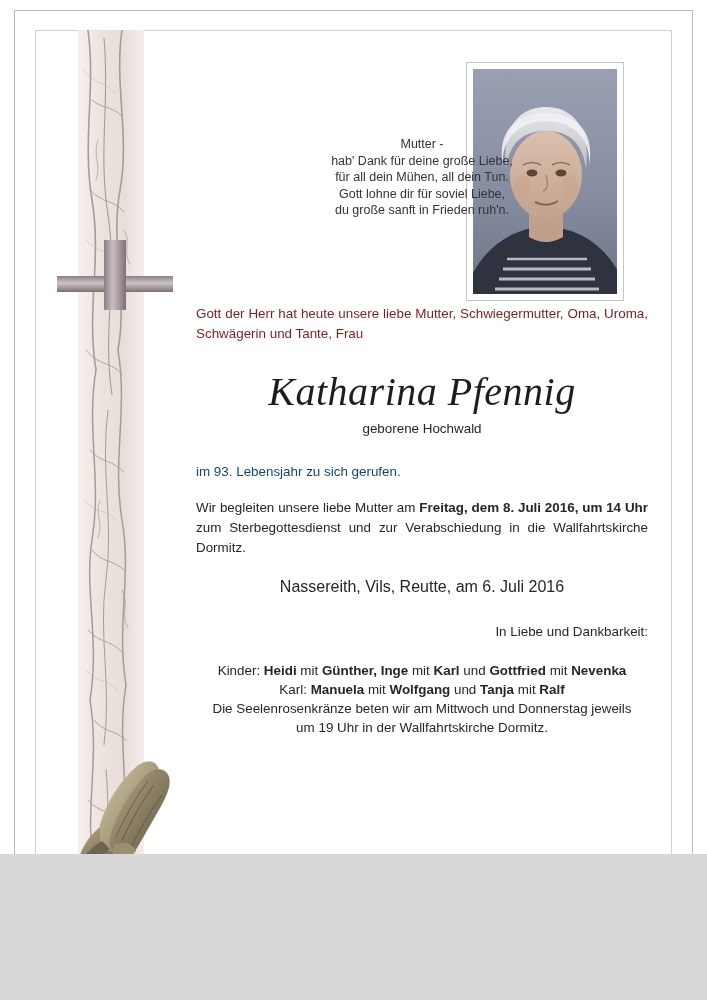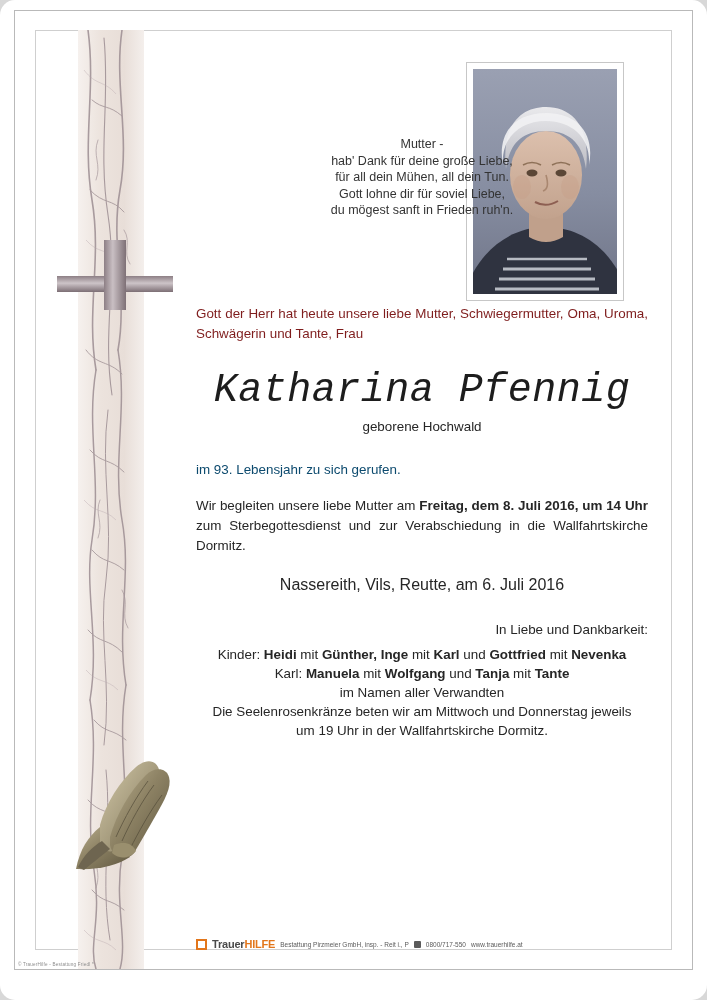--- a/index.html
+++ b/index.html
@@ -10,25 +10,24 @@
   body {
     width: 707px;
     height: 1000px;
     font-family: "Liberation Sans", sans-serif;
     -webkit-font-smoothing: antialiased;
   }
 
   .page {
     position: relative;
     width: 707px;
-    height: 1000px;
+    height: 854px;
     background: #ffffff;
     overflow: hidden;
     box-sizing: border-box;
-    border-radius: 15px;
   }
 
   
   .outer-frame {
     position: absolute;
     left: 14px;
     top: 10px;
     width: 679px;
     height: 960px;
     border: 1px solid #b9b9b9;
@@ -134,21 +133,21 @@
     margin-top: 85px;
     font-size: 13.4px;
     line-height: 20px;
     text-align: justify;
     color: #7f1d1d;
   }
 
   .name {
     margin-top: 24px;
     text-align: center;
-    font-family: Liberation Mono, monospace;
+    font-family: Liberation Serif, serif;
     font-size: 40px;
     font-style: italic;
     font-weight: 400;
     letter-spacing: 0.5px;
     color: #1d1d1d;
   }
   .maiden {
     text-align: center;
     font-size: 13.4px;
     margin-top: 6px;
@@ -178,21 +177,21 @@
   }
 
   .love {
     margin-top: 28px;
     text-align: right;
     font-size: 13.4px;
     color: #262626;
   }
 
   .family {
-    margin-top: 8px;
+    margin-top: 22px;
     text-align: center;
     font-size: 13.4px;
     line-height: 19px;
     color: #262626;
   }
   .family b { font-weight: 700; }
 
   .rosary {
     text-align: center;
     font-size: 13.4px;
@@ -391,40 +390,39 @@
     </svg>
   </div>
 
   <div class="content">
 
     <div class="poem">
       <div>Mutter -</div>
       <div>hab' Dank für deine große Liebe,</div>
       <div>für all dein Mühen, all dein Tun.</div>
       <div>Gott lohne dir für soviel Liebe,</div>
-      <div>du mögest sanft in Frieden ruh'n.</div>
+      <div>du große sanft in Frieden ruh'n.</div>
     </div>
 
     <div class="intro">Gott der Herr hat heute unsere liebe Mutter, Schwiegermutter, Oma, Uroma, Schwägerin und Tante, Frau</div>
 
     <div class="name">Katharina Pfennig</div>
     <div class="maiden">geborene Hochwald</div>
 
     <div class="age">im 93. Lebensjahr zu sich gerufen.</div>
 
     <div class="service"><span>Wir begleiten unsere liebe Mutter am </span><b>Freitag, dem 8. Juli 2016, um 14 Uhr</b><span> zum Sterbegottesdienst und zur Verabschiedung in die Wallfahrtskirche Dormitz.</span></div>
 
     <div class="place-date">Nassereith, Vils, Reutte, am 6. Juli 2016</div>
 
     <div class="love">In Liebe und Dankbarkeit:</div>
 
     <div class="family">
         <div><span>Kinder: </span><b>Heidi</b><span> mit </span><b>Günther, Inge</b><span> mit </span><b>Karl</b><span> und </span><b>Gottfried</b><span> mit </span><b>Nevenka</b></div>
-        <div><span>Karl: </span><b>Manuela</b><span> mit </span><b>Wolfgang</b><span> und </span><b>Tanja</b><span> mit </span><b>Tante</b></div>
-        <div><span>im Namen aller Verwandten</span></div>
+        <div><span>Karl: </span><b>Manuela</b><span> mit </span><b>Wolfgang</b><span> und </span><b>Tanja</b><span> mit </span><b>Ralf</b></div>
       </div>
 
     <div class="rosary">
       <div>Die Seelenrosenkränze beten wir am Mittwoch und Donnerstag jeweils</div>
       <div>um 19 Uhr in der Wallfahrtskirche Dormitz.</div>
     </div>
   </div>
 
   <div class="footer">
     <span class="logo-mark"></span>

